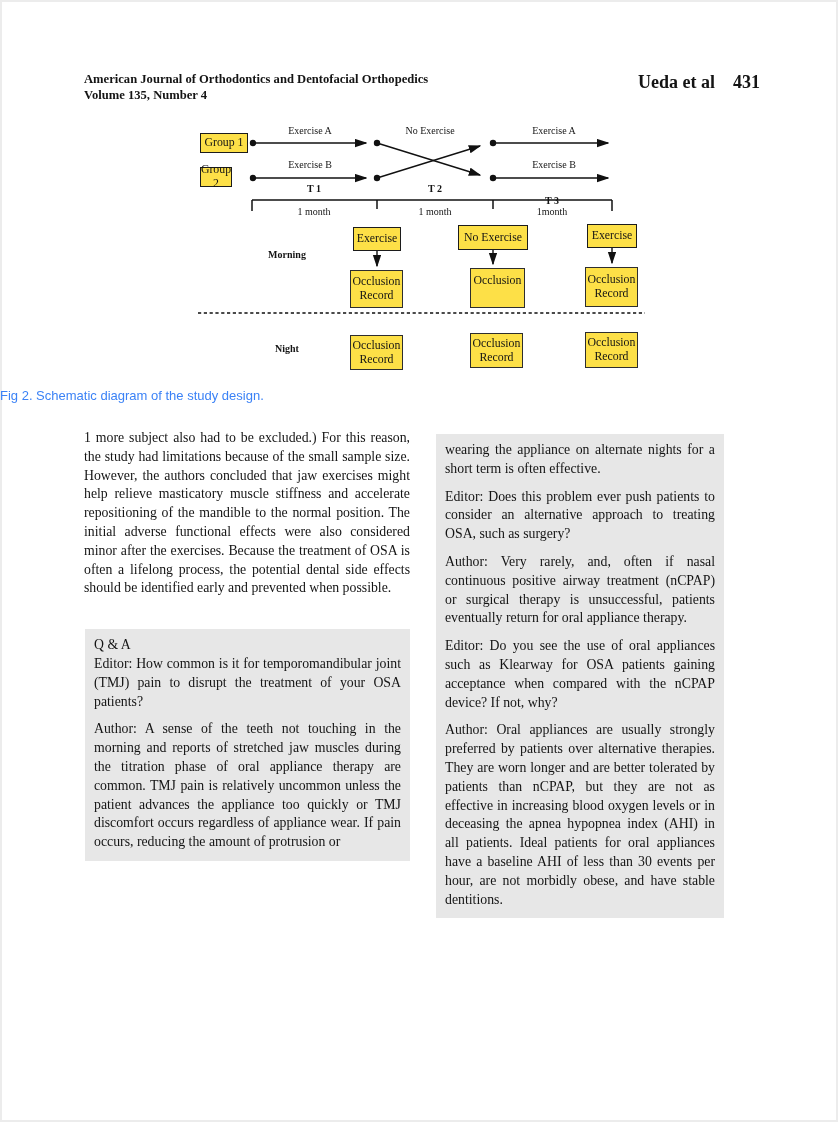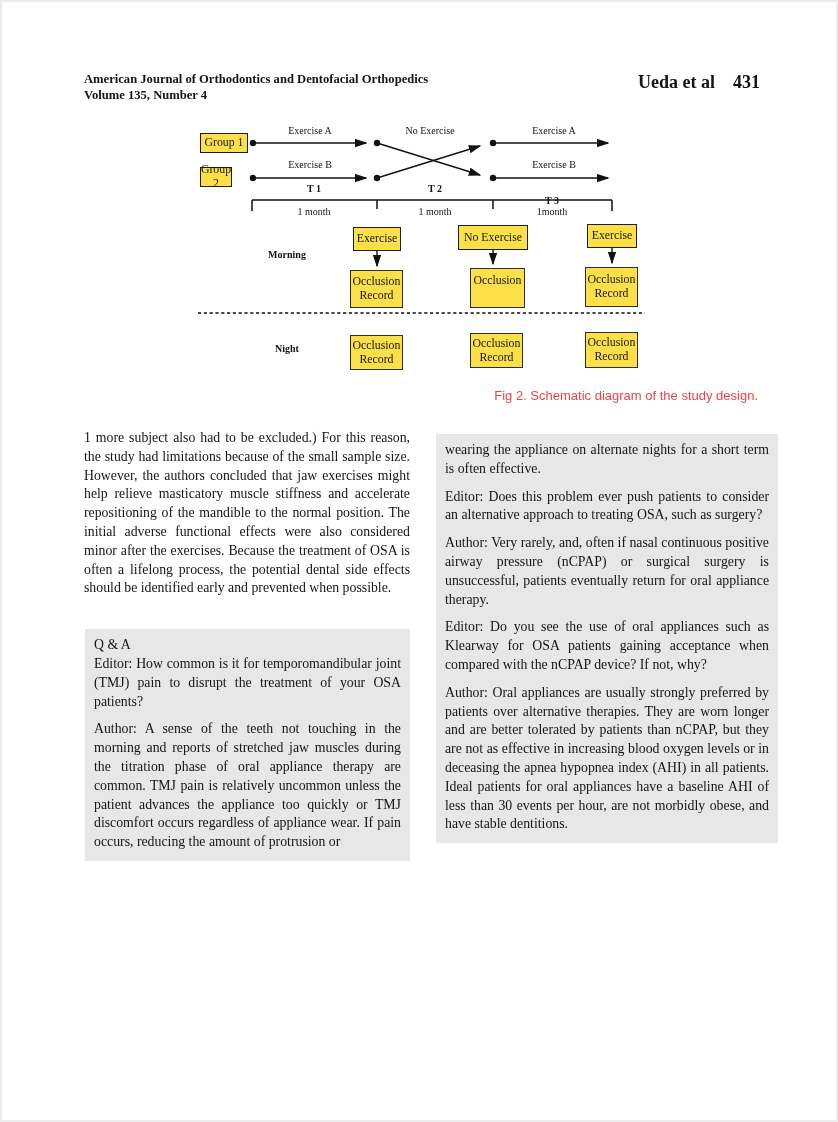--- a/index.html
+++ b/index.html
@@ -20,27 +20,27 @@
   .fbox {
     position:absolute; box-sizing:border-box; background:#fde047;
     border:1.3px solid #1c1c1c; display:flex; align-items:center; justify-content:center;
     font-size:11.8px; text-align:center; line-height:1.18;
   }
   .fbox.heavy { border:1.7px solid #2e2e2e; }
   .two-line { white-space:pre-line; }
   .flabel { position:absolute; font-size:10px; text-align:center; }
   .flabel.bold { font-weight:bold; font-size:10px; }
   .caption {
-    position:absolute; top:388px; left:0; width:758px; text-align:right;
-    font-family:"Liberation Sans", sans-serif; font-size:13px; color:#ef4444;
+    position:absolute; top:388px; left:0; width:758px; text-align:left;
+    font-family:"Liberation Sans", sans-serif; font-size:13px; color:#3b82f6;
   }
   
   .col { position:absolute; font-size:13.8px; line-height:18.8px; text-align:justify; }
   .col-left  { left:84px;  top:429px; width:326px; }
-  .col-right { left:436px; top:434px; width:342px; }
+  .col-right { left:436px; top:434px; width:288px; }
   .graybox { background:#e7e7e7; padding:7px 9px 9px 9px; box-sizing:border-box; }
   .col-left .graybox { margin-top:31px; margin-left:1px; }
   .col p { margin:0 0 9px 0; }
   .col p:last-child { margin-bottom:0; }
   .qa-head { margin:0 0 0 0 !important; }
   .speaker { }
 </style>
 </head>
 <body>
 
@@ -148,18 +148,18 @@
     <div class="graybox">
       <p class="qa-head">Q &amp; A</p>
       <p><span class="speaker">Editor:</span> <span>How common is it for temporomandibular joint (TMJ) pain to disrupt the treatment of your OSA patients?</span></p>
       <p><span class="speaker">Author:</span> <span>A sense of the teeth not touching in the morning and reports of stretched jaw muscles during the titration phase of oral appliance therapy are common. TMJ pain is relatively uncommon unless the patient advances the appliance too quickly or TMJ discomfort occurs regardless of appliance wear. If pain occurs, reducing the amount of protrusion or</span></p>
     </div>
   </div>
 
   <div class="col col-right graybox">
     <p><span>wearing the appliance on alternate nights for a short term is often effective.</span></p>
     <p><span class="speaker">Editor:</span> <span>Does this problem ever push patients to consider an alternative approach to treating OSA, such as surgery?</span></p>
-    <p><span class="speaker">Author:</span> <span>Very rarely, and, often if nasal continuous positive airway pressure (nCPAP) or surgical surgery is unsuccessful, patients eventually return for oral appliance therapy.</span></p>
+    <p><span class="speaker">Author:</span> <span>Very rarely, and, often if nasal continuous positive airway treatment (nCPAP) or surgical therapy is unsuccessful, patients eventually return for oral appliance therapy.</span></p>
     <p><span class="speaker">Editor:</span> <span>Do you see the use of oral appliances such as Klearway for OSA patients gaining acceptance when compared with the nCPAP device? If not, why?</span></p>
     <p><span class="speaker">Author:</span> <span>Oral appliances are usually strongly preferred by patients over alternative therapies. They are worn longer and are better tolerated by patients than nCPAP, but they are not as effective in increasing blood oxygen levels or in deceasing the apnea hypopnea index (AHI) in all patients. Ideal patients for oral appliances have a baseline AHI of less than 30 events per hour, are not morbidly obese, and have stable dentitions.</span></p>
   </div>
 
 </div>
 
 </body></html>

